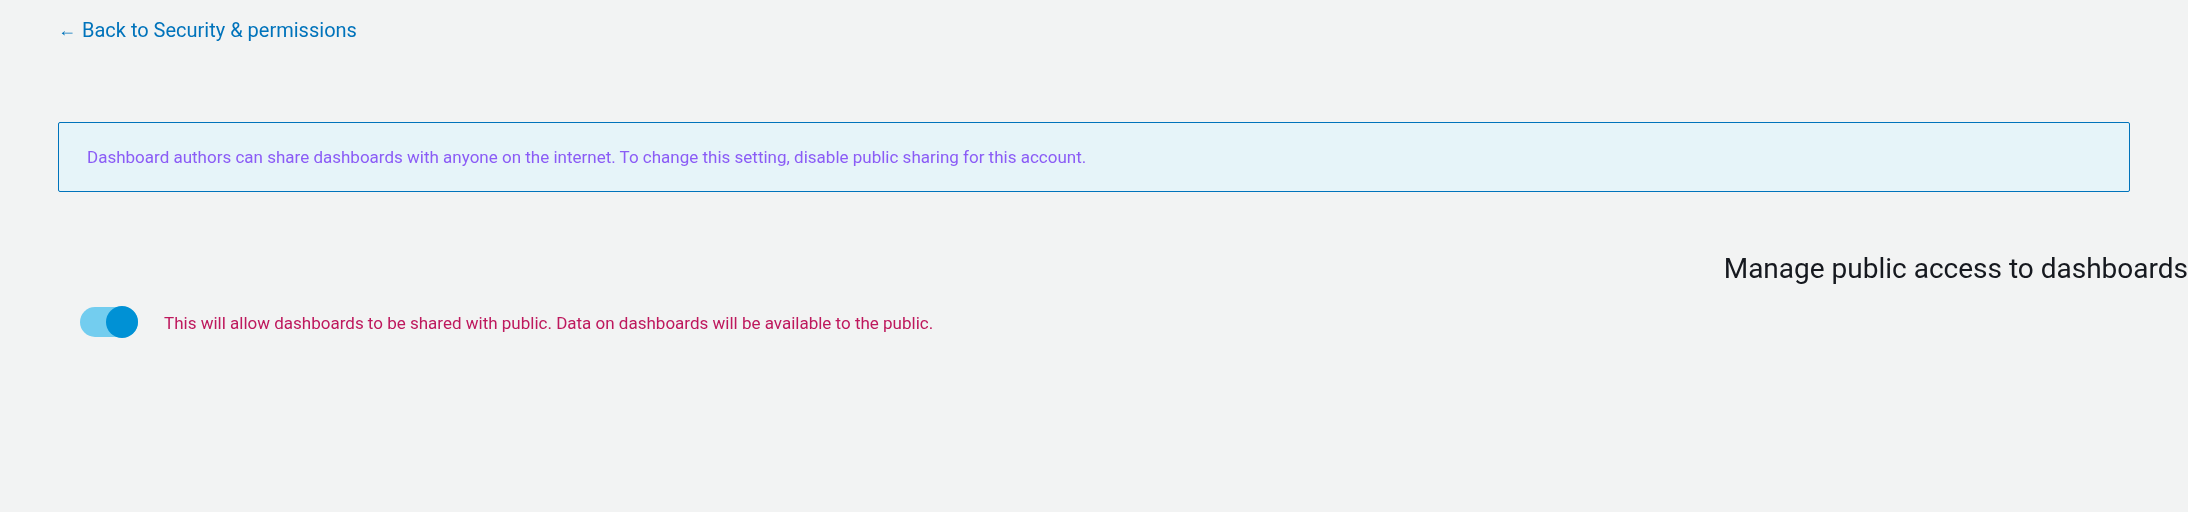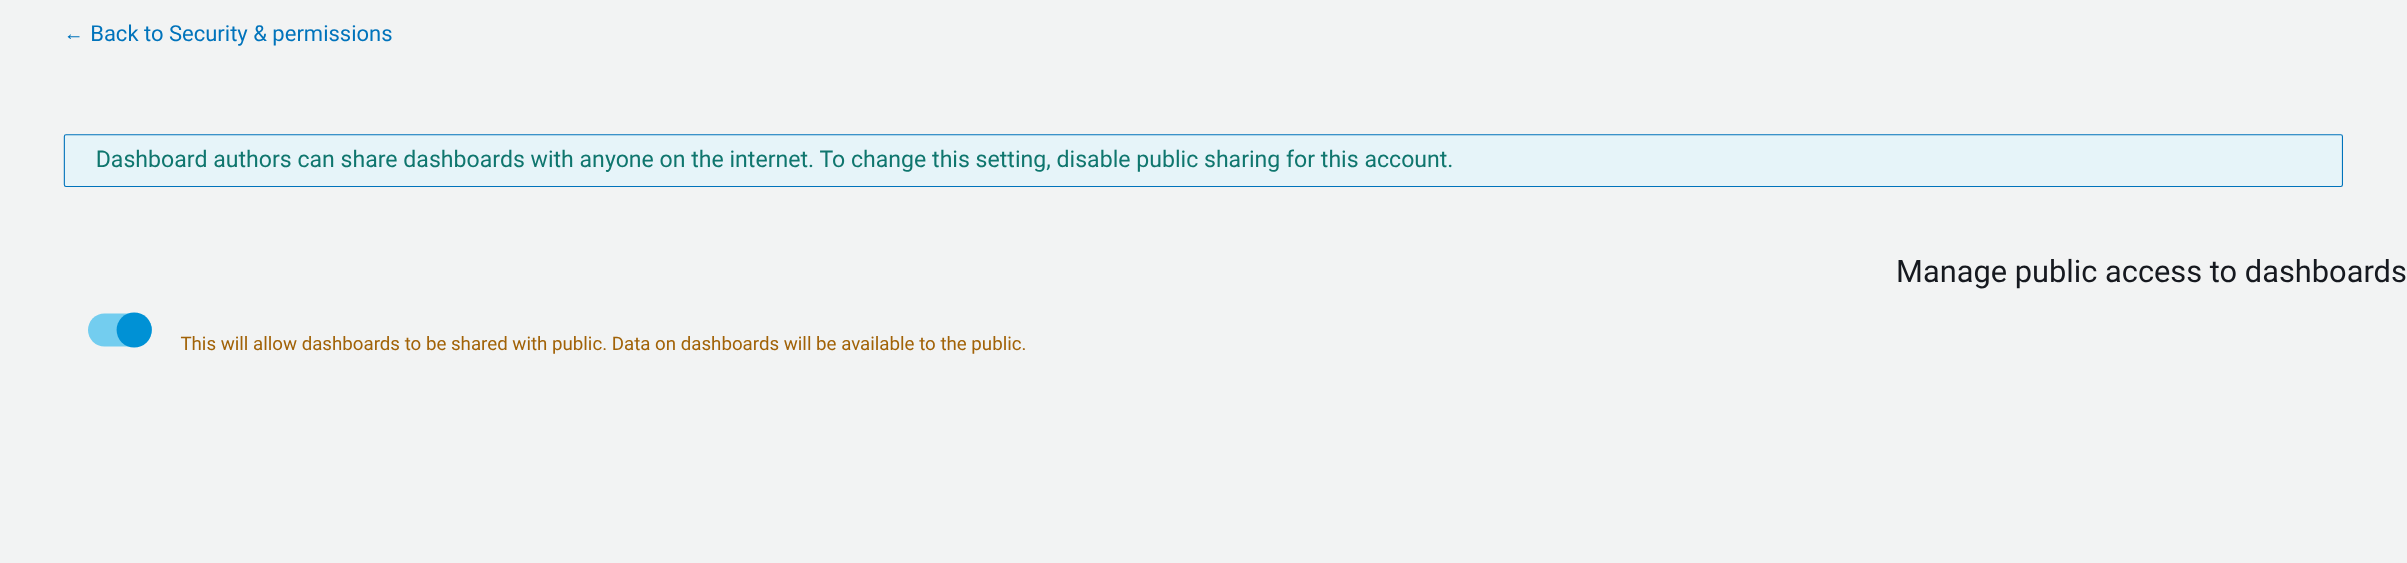--- a/index.html
+++ b/index.html
@@ -26,23 +26,23 @@
     }
     .back-link .arrow {
       margin-right: 6px;
       font-size: 18px;
     }
     .info-banner {
       margin: 80px 58px 0 58px;
       background: #e6f4f9;
       border: 1px solid #0073bb;
       border-radius: 2px;
-      padding: 11px 28px;
-      color: #0f766e;
-      font-size: 21px;
+      padding: 24px 28px;
+      color: #8b5cf6;
+      font-size: 17px;
     }
     .section-title {
       margin: 60px 0 0 92px;
       font-size: 28px;
       font-weight: 400;
       color: #16191f;
       text-align: right;
     }
     .toggle-row {
       display: flex;
@@ -71,22 +71,22 @@
     .toggle-labels {
       margin-left: 26px;
     }
     .toggle-title {
       font-size: 22px;
       color: #545b64;
       font-weight: 400;
     }
     .toggle-desc {
       font-size: 17px;
-      color: #a16207;
-      margin-top: 20px;
+      color: #be185d;
+      margin-top: 8px;
     }
   </style>
 </head>
 <body>
 
 
 
 <a class="back-link">
   <span class="arrow">←</span>
   <span>Back to Security &amp; permissions</span>

